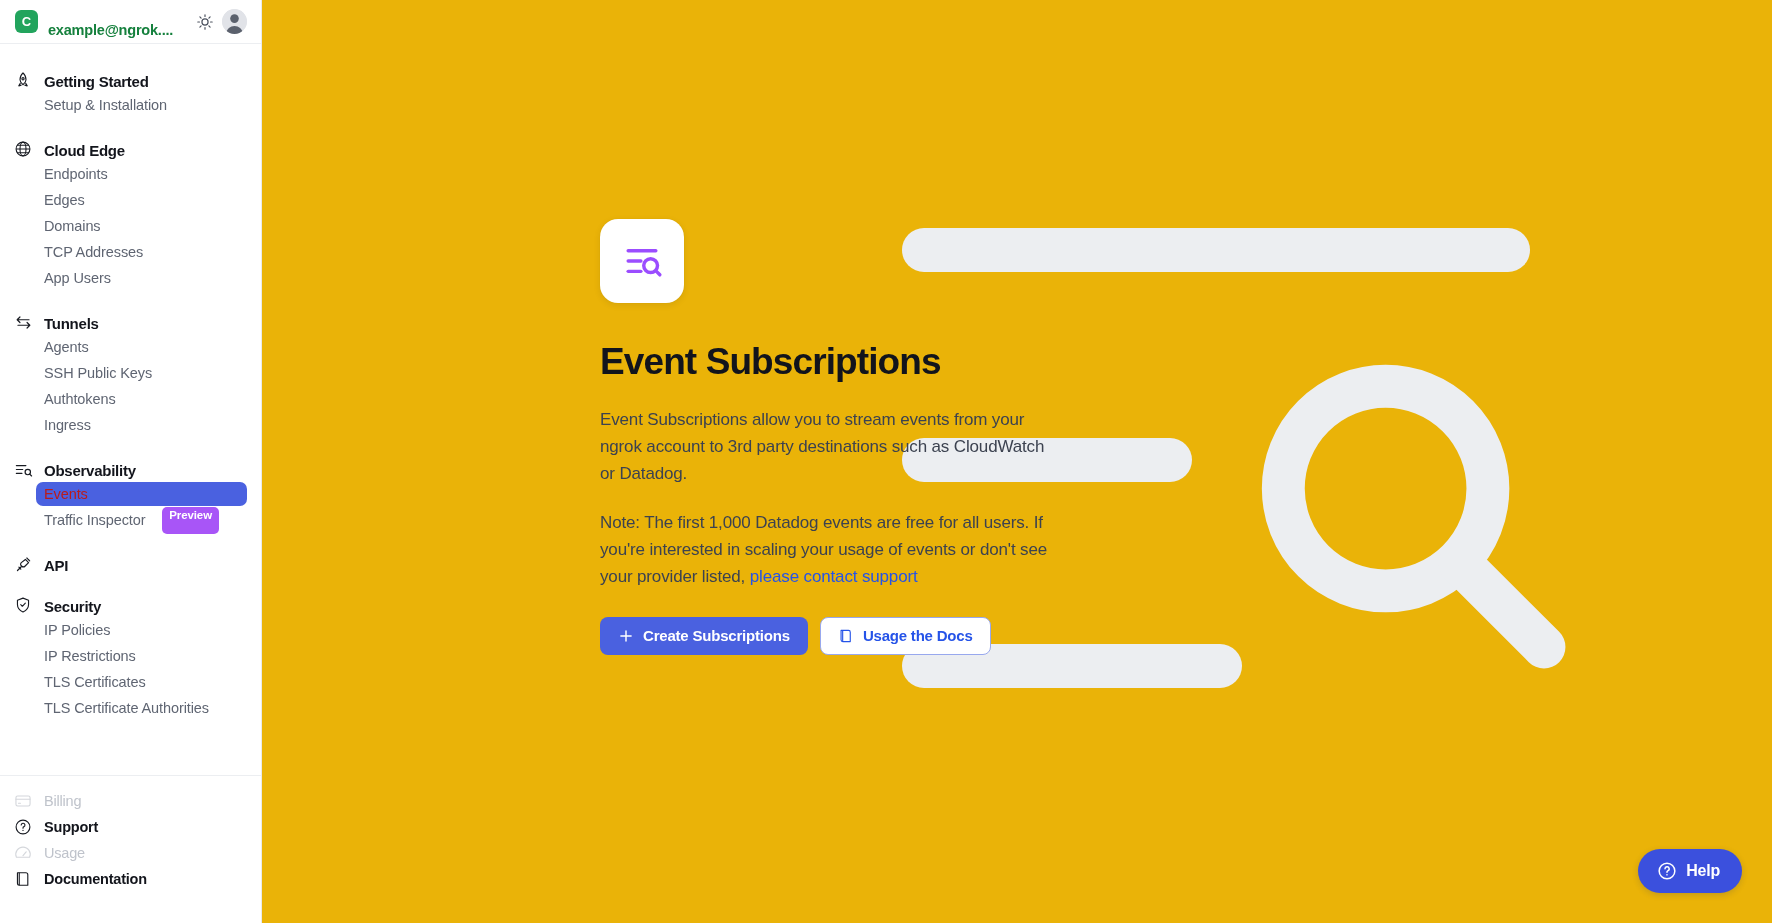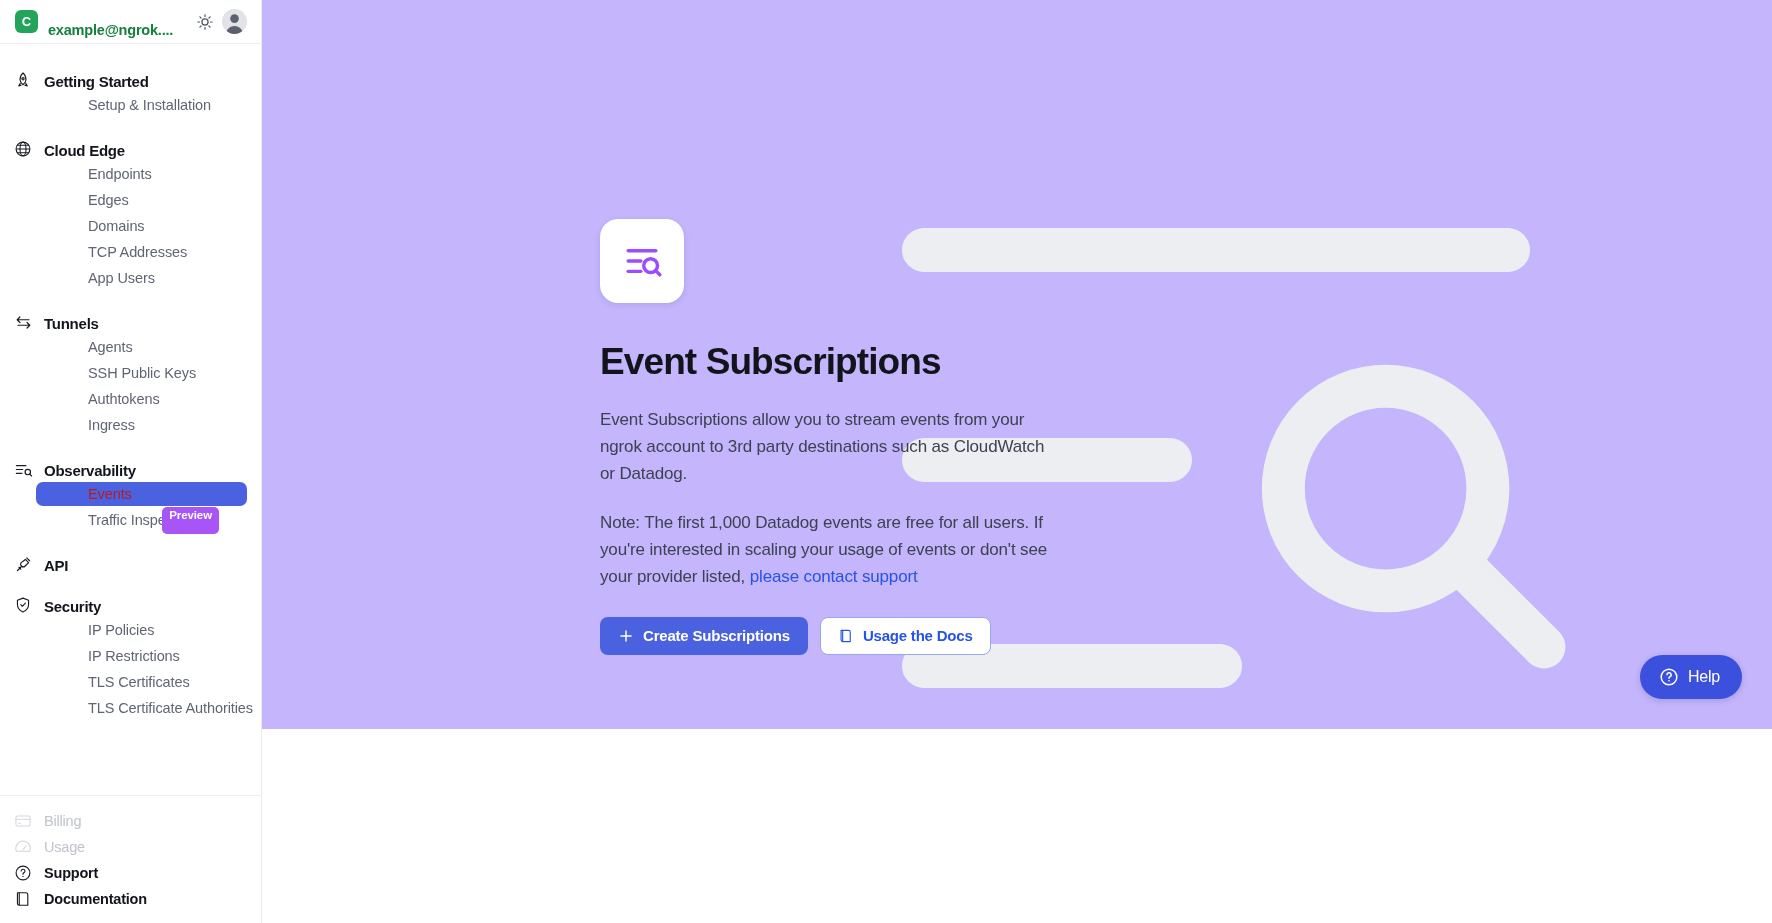--- a/index.html
+++ b/index.html
@@ -81,63 +81,63 @@
     color: #b91c1c;
     font-weight: 500;
   }
   .hl {
     position: absolute;
     left: 36px; right: 14px; top: 1px; bottom: 1px;
     background: #4a61e0;
     border-radius: 7px;
     z-index: 0;
   }
-  .nav-sub .txt { position: relative; z-index: 1; margin-left: 44px; }
+  .nav-sub .txt { position: relative; z-index: 1; }
   .badge-preview {
     position: absolute;
     right: 42px;
     background: #a855f7;
     color: #fff;
     font-size: 11.5px; font-weight: 600;
     padding: 2px 7px 13px;
     border-radius: 5px;
     letter-spacing: -0.1px;
     z-index: 1;
   }
 
   .sb-fade {
     position: absolute; left: 0; right: 1px;
     bottom: 128px; height: 34px;
     background: linear-gradient(to bottom, rgba(255,255,255,0) 0%, #ffffff 78%);
     pointer-events: none; z-index: 3;
   }
   .sb-bottom {
     position: absolute; left: 0; right: 0; bottom: 0;
-    height: 128px;
+    height: 148px;
     background: #fff;
     border-top: 1px solid #eceef1;
     padding-top: 12px;
     z-index: 4;
   }
   .bottom-item {
     display: flex; align-items: center;
     height: 26px; padding-left: 13px;
     margin-bottom: 0;
   }
   .bottom-item .ico { width: 20px; height: 20px; flex: 0 0 20px; display:flex;align-items:center;justify-content:center;}
   .bottom-item .lbl { margin-left: 11px; font-size: 14.5px; font-weight: 700; color:#13151c; letter-spacing:-0.2px;}
   .bottom-item.muted .lbl { color: #bfc3cb; font-weight: 400; }
   .bottom-item.muted .ico { opacity: 0.42; }
 
   
   .main {
     flex: 1 1 auto;
     position: relative;
-    background: #c4b5fd;
-    height: 729px;
+    background: #eab308;
+    height: 923px;
     overflow: hidden;
   }
   .skel {
     position: absolute;
     background: #eceef1;
     border-radius: 28px;
   }
   .skel-1 { left: 640px; top: 228px; width: 628px; height: 44px; }
   .skel-2 { left: 640px; top: 438px; width: 290px; height: 44px; }
   .skel-3 { left: 640px; top: 644px; width: 340px; height: 44px; }
@@ -195,21 +195,21 @@
     border: 1px solid #98a8ee;
   }
 
   .help-fab {
     position: absolute;
     right: 30px; bottom: 30px;
     height: 44px; padding: 0 22px 0 19px;
     background: #3b50dd;
     border-radius: 22px;
     display: flex; align-items: center; gap: 9px;
-    color: #fff; font-size: 16px; font-weight: 400;
+    color: #fff; font-size: 16px; font-weight: 700;
     letter-spacing: -0.2px;
     cursor: pointer;
     box-shadow: 0 2px 6px rgba(30,40,100,0.18);
     z-index: 10;
   }
 </style>
 </head>
 <body>
 
 <div id="app">
@@ -376,38 +376,38 @@
       <div class="bottom-item muted">
         <span class="ico">
           <svg viewBox="0 0 24 24" width="18" height="18" fill="none" stroke="#9aa0ab" stroke-width="1.5" stroke-linecap="round">
             <rect x="2.6" y="5.4" width="18.8" height="13.2" rx="2.2"></rect>
             <path d="M2.6 9.6h18.8"></path>
               <path d="M6 15h2.6"></path>
           </svg>
         </span>
         <span class="lbl">Billing</span>
       </div>
-      <div class="bottom-item muted">
-        <span class="ico">
-          <svg viewBox="0 0 24 24" width="18" height="18" fill="none" stroke="#9aa0ab" stroke-width="1.5" stroke-linecap="round">
-            <path d="M3.2 17.6a9.6 9.6 0 1 1 17.6 0z"></path>
-            <path d="M12 15.6l4.2-5.2"></path>
-          </svg>
-        </span>
-        <span class="lbl">Usage</span>
-      </div>
       <div class="bottom-item">
         <span class="ico">
           <svg viewBox="0 0 24 24" width="18" height="18" fill="none" stroke="#181b22" stroke-width="1.5" stroke-linecap="round">
             <circle cx="12" cy="12" r="9.2"></circle>
             <path d="M9.6 9.4a2.5 2.5 0 1 1 3.3 2.4c-.6.25-.9.8-.9 1.5v.4"></path>
             <circle cx="12" cy="16.6" r="0.85" fill="#181b22" stroke="none"></circle>
           </svg>
         </span>
         <span class="lbl">Support</span>
+      </div>
+      <div class="bottom-item muted">
+        <span class="ico">
+          <svg viewBox="0 0 24 24" width="18" height="18" fill="none" stroke="#9aa0ab" stroke-width="1.5" stroke-linecap="round">
+            <path d="M3.2 17.6a9.6 9.6 0 1 1 17.6 0z"></path>
+            <path d="M12 15.6l4.2-5.2"></path>
+          </svg>
+        </span>
+        <span class="lbl">Usage</span>
       </div>
       <div class="bottom-item">
         <span class="ico">
           <svg viewBox="0 0 24 24" width="18" height="18" fill="none" stroke="#181b22" stroke-width="1.5" stroke-linejoin="round">
             <path d="M4.6 3.6h11.2a2.6 2.6 0 0 1 2.6 2.6v14.2H7.2a2.6 2.6 0 0 1-2.6-2.6z"></path>
             <path d="M7 3.6v16.8"></path>
           </svg>
         </span>
         <span class="lbl">Documentation</span>
       </div>

